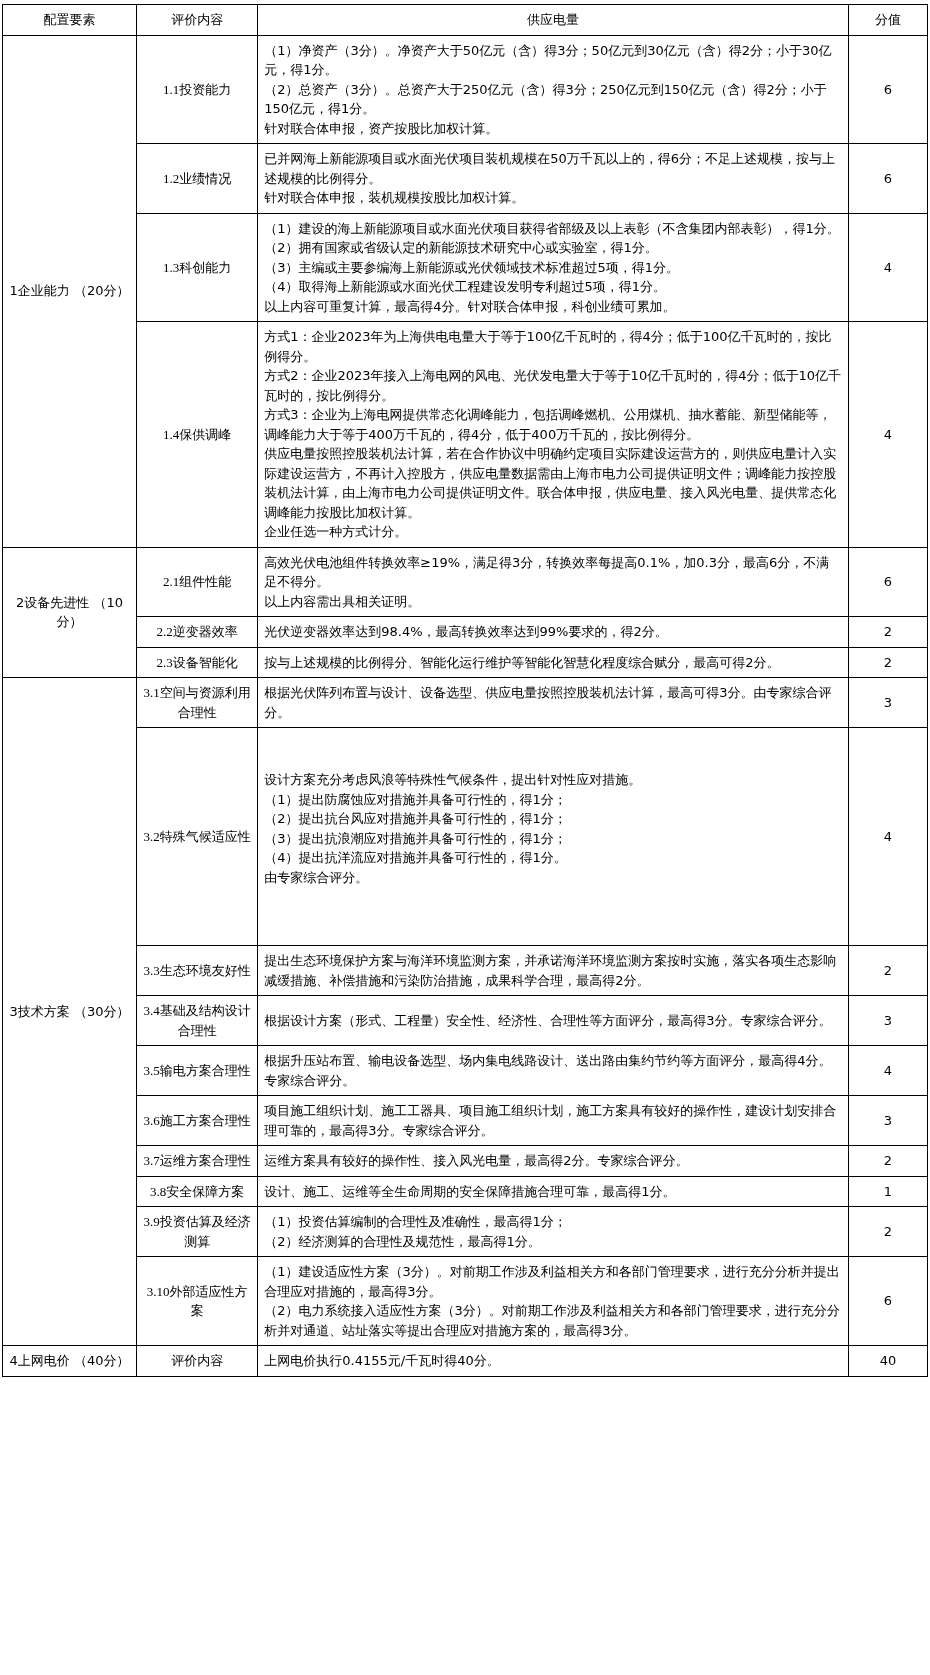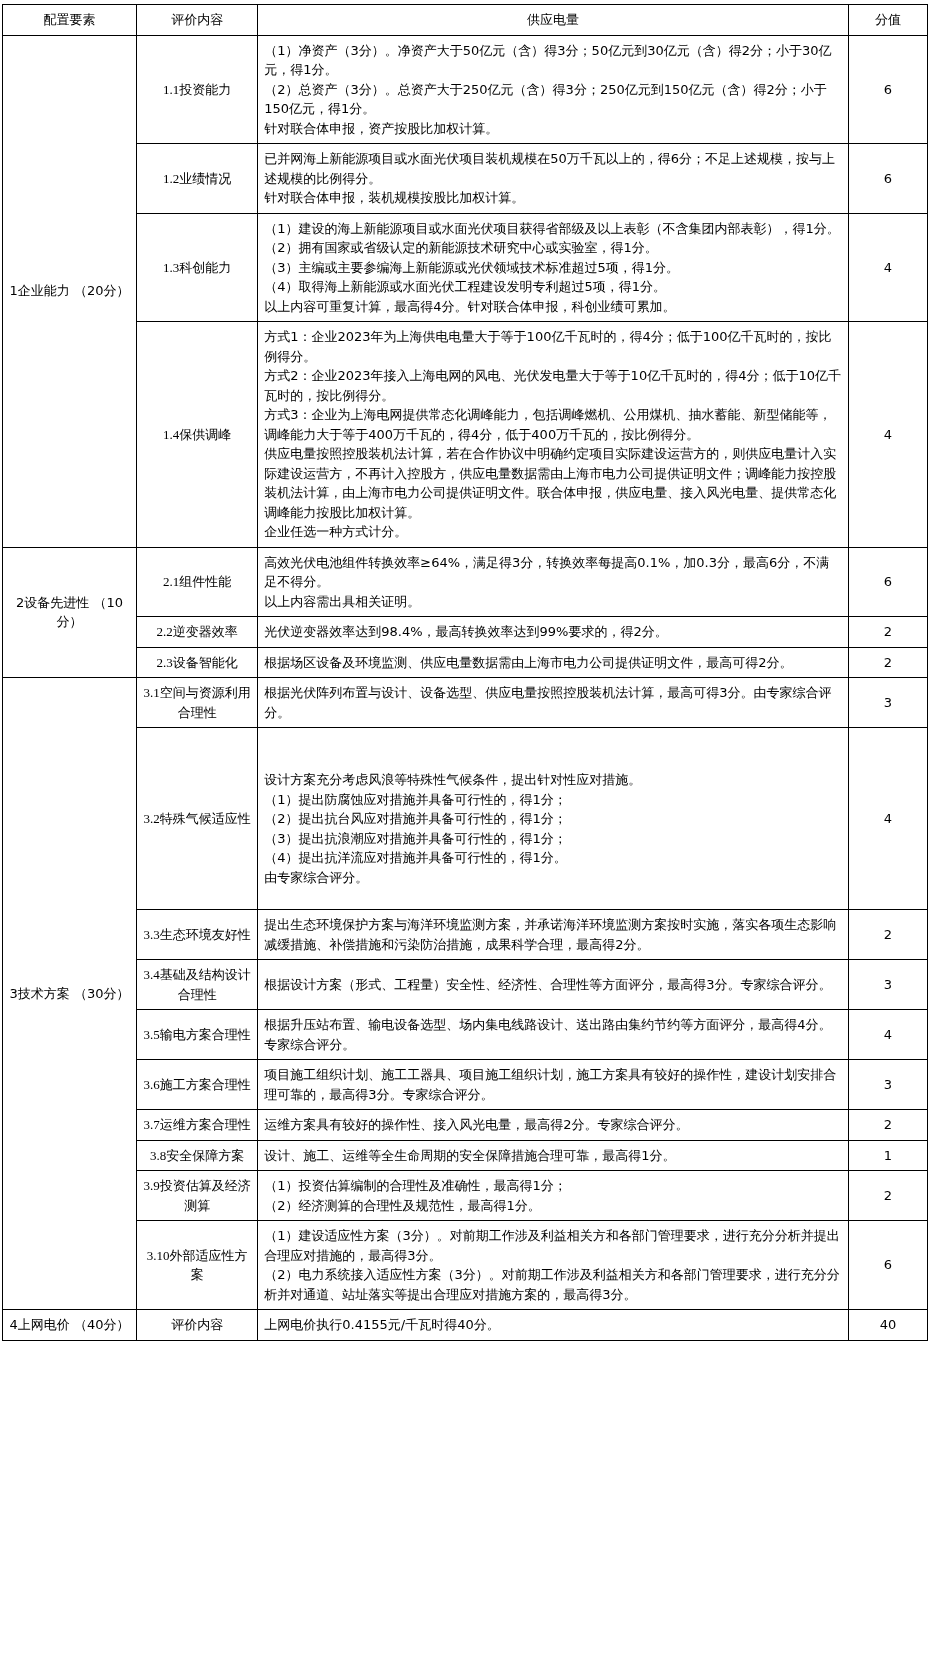--- a/index.html
+++ b/index.html
@@ -119,45 +119,45 @@
 方式3：企业为上海电网提供常态化调峰能力，包括调峰燃机、公用煤机、抽水蓄能、新型储能等，调峰能力大于等于400万千瓦的，得4分，低于400万千瓦的，按比例得分。
 供应电量按照控股装机法计算，若在合作协议中明确约定项目实际建设运营方的，则供应电量计入实际建设运营方，不再计入控股方，供应电量数据需由上海市电力公司提供证明文件；调峰能力按控股装机法计算，由上海市电力公司提供证明文件。联合体申报，供应电量、接入风光电量、提供常态化调峰能力按股比加权计算。
 企业任选一种方式计分。</td>
         <td class="score-cell">4</td>
       </tr>
 
       <tr>
         <td class="cat-cell" rowspan="3">2设备先进性
 （10分）</td>
         <td class="item-cell">2.1组件性能</td>
-        <td class="crit-cell">高效光伏电池组件转换效率≥64%，满足得3分，转换效率每提高0.1%，加0.3分，最高6分，不满足不得分。
+        <td class="crit-cell">高效光伏电池组件转换效率≥19%，满足得3分，转换效率每提高0.1%，加0.3分，最高6分，不满足不得分。
 以上内容需出具相关证明。</td>
         <td class="score-cell">6</td>
       </tr>
       <tr>
         <td class="item-cell">2.2逆变器效率</td>
         <td class="crit-cell">光伏逆变器效率达到98.4%，最高转换效率达到99%要求的，得2分。</td>
         <td class="score-cell">2</td>
       </tr>
       <tr>
         <td class="item-cell">2.3设备智能化</td>
-        <td class="crit-cell">根据场区设备及环境监测、供应电量数据需由上海市电力公司提供证明文件，最高可得2分。</td>
+        <td class="crit-cell">按与上述规模的比例得分、智能化运行维护等智能化智慧化程度综合赋分，最高可得2分。</td>
         <td class="score-cell">2</td>
       </tr>
 
       <tr>
         <td class="cat-cell" rowspan="10">3技术方案
 （30分）</td>
         <td class="item-cell">3.1空间与资源利用合理性</td>
         <td class="crit-cell">根据光伏阵列布置与设计、设备选型、供应电量按照控股装机法计算，最高可得3分。由专家综合评分。</td>
         <td class="score-cell">3</td>
       </tr>
       <tr>
         <td class="item-cell">3.2特殊气候适应性</td>
-        <td class="crit-cell pad-tall" style="padding-top:42px;padding-bottom:22px;">设计方案充分考虑风浪等特殊性气候条件，提出针对性应对措施。
+        <td class="crit-cell pad-tall" style="padding-top:42px;padding-bottom:58px;">设计方案充分考虑风浪等特殊性气候条件，提出针对性应对措施。
 （1）提出防腐蚀应对措施并具备可行性的，得1分；
 （2）提出抗台风应对措施并具备可行性的，得1分；
 （3）提出抗浪潮应对措施并具备可行性的，得1分；
 （4）提出抗洋流应对措施并具备可行性的，得1分。
 由专家综合评分。</td>
         <td class="score-cell">4</td>
       </tr>
       <tr>
         <td class="item-cell">3.3生态环境友好性</td>
         <td class="crit-cell">提出生态环境保护方案与海洋环境监测方案，并承诺海洋环境监测方案按时实施，落实各项生态影响减缓措施、补偿措施和污染防治措施，成果科学合理，最高得2分。</td>

